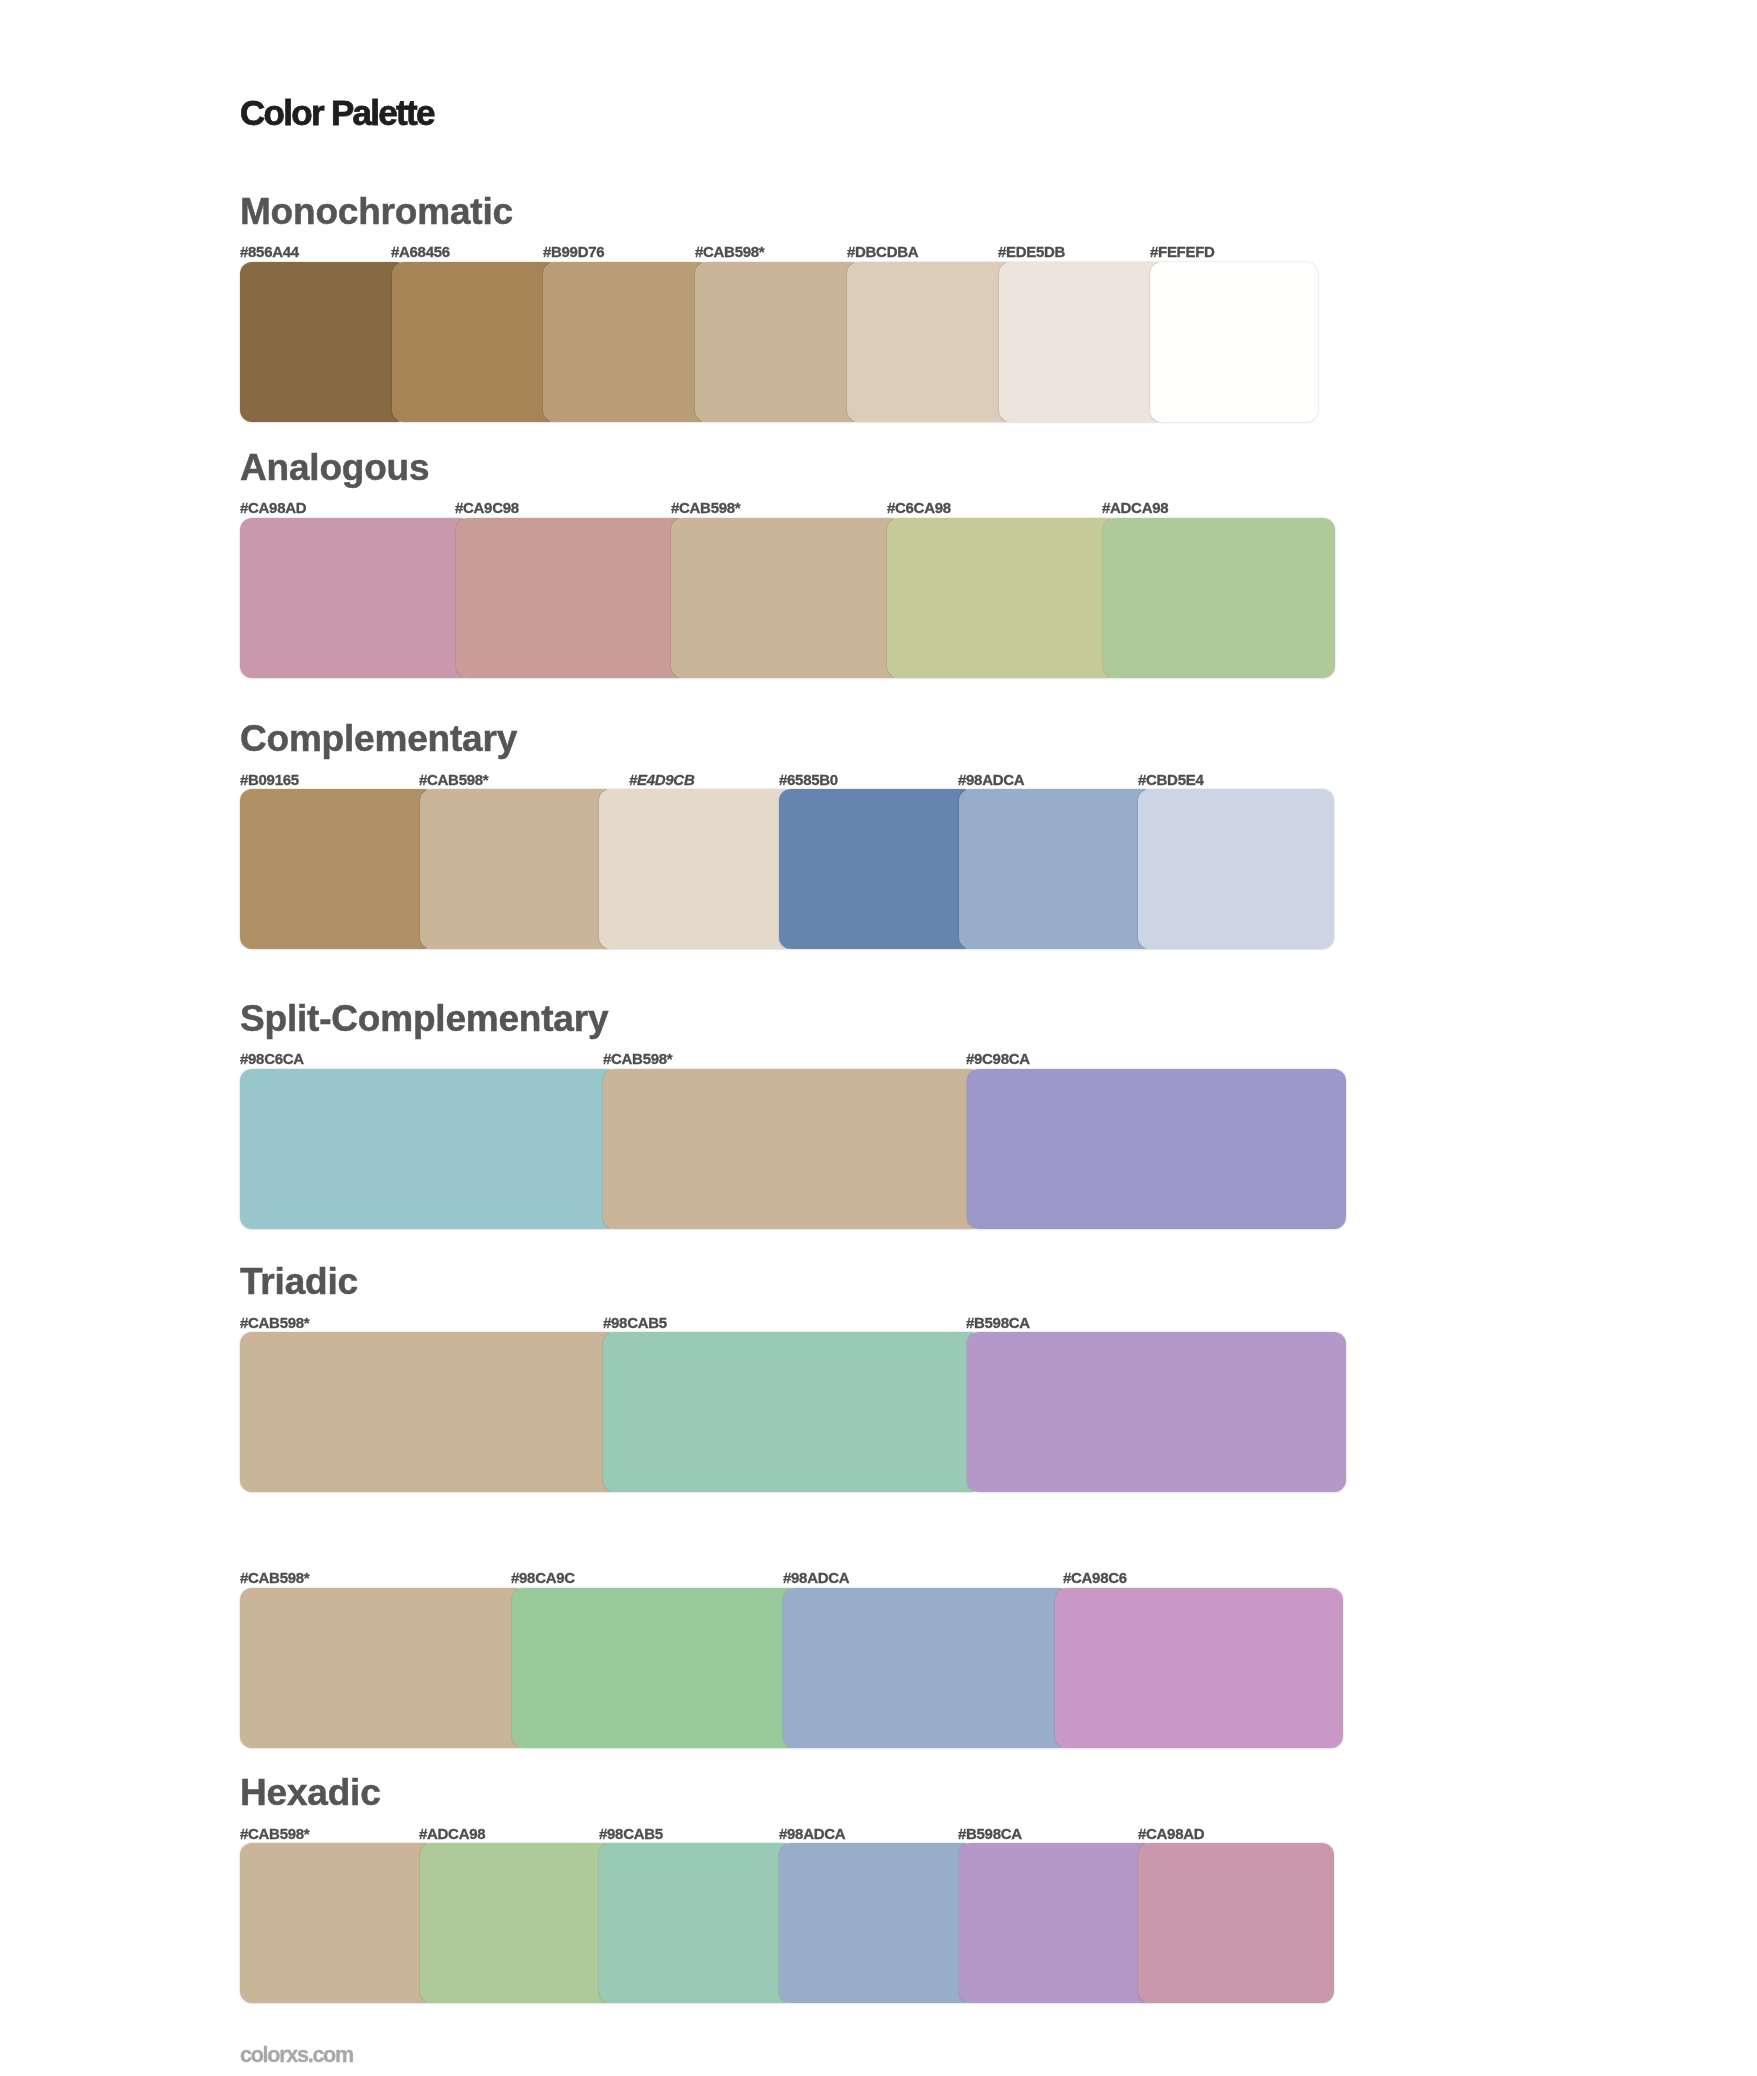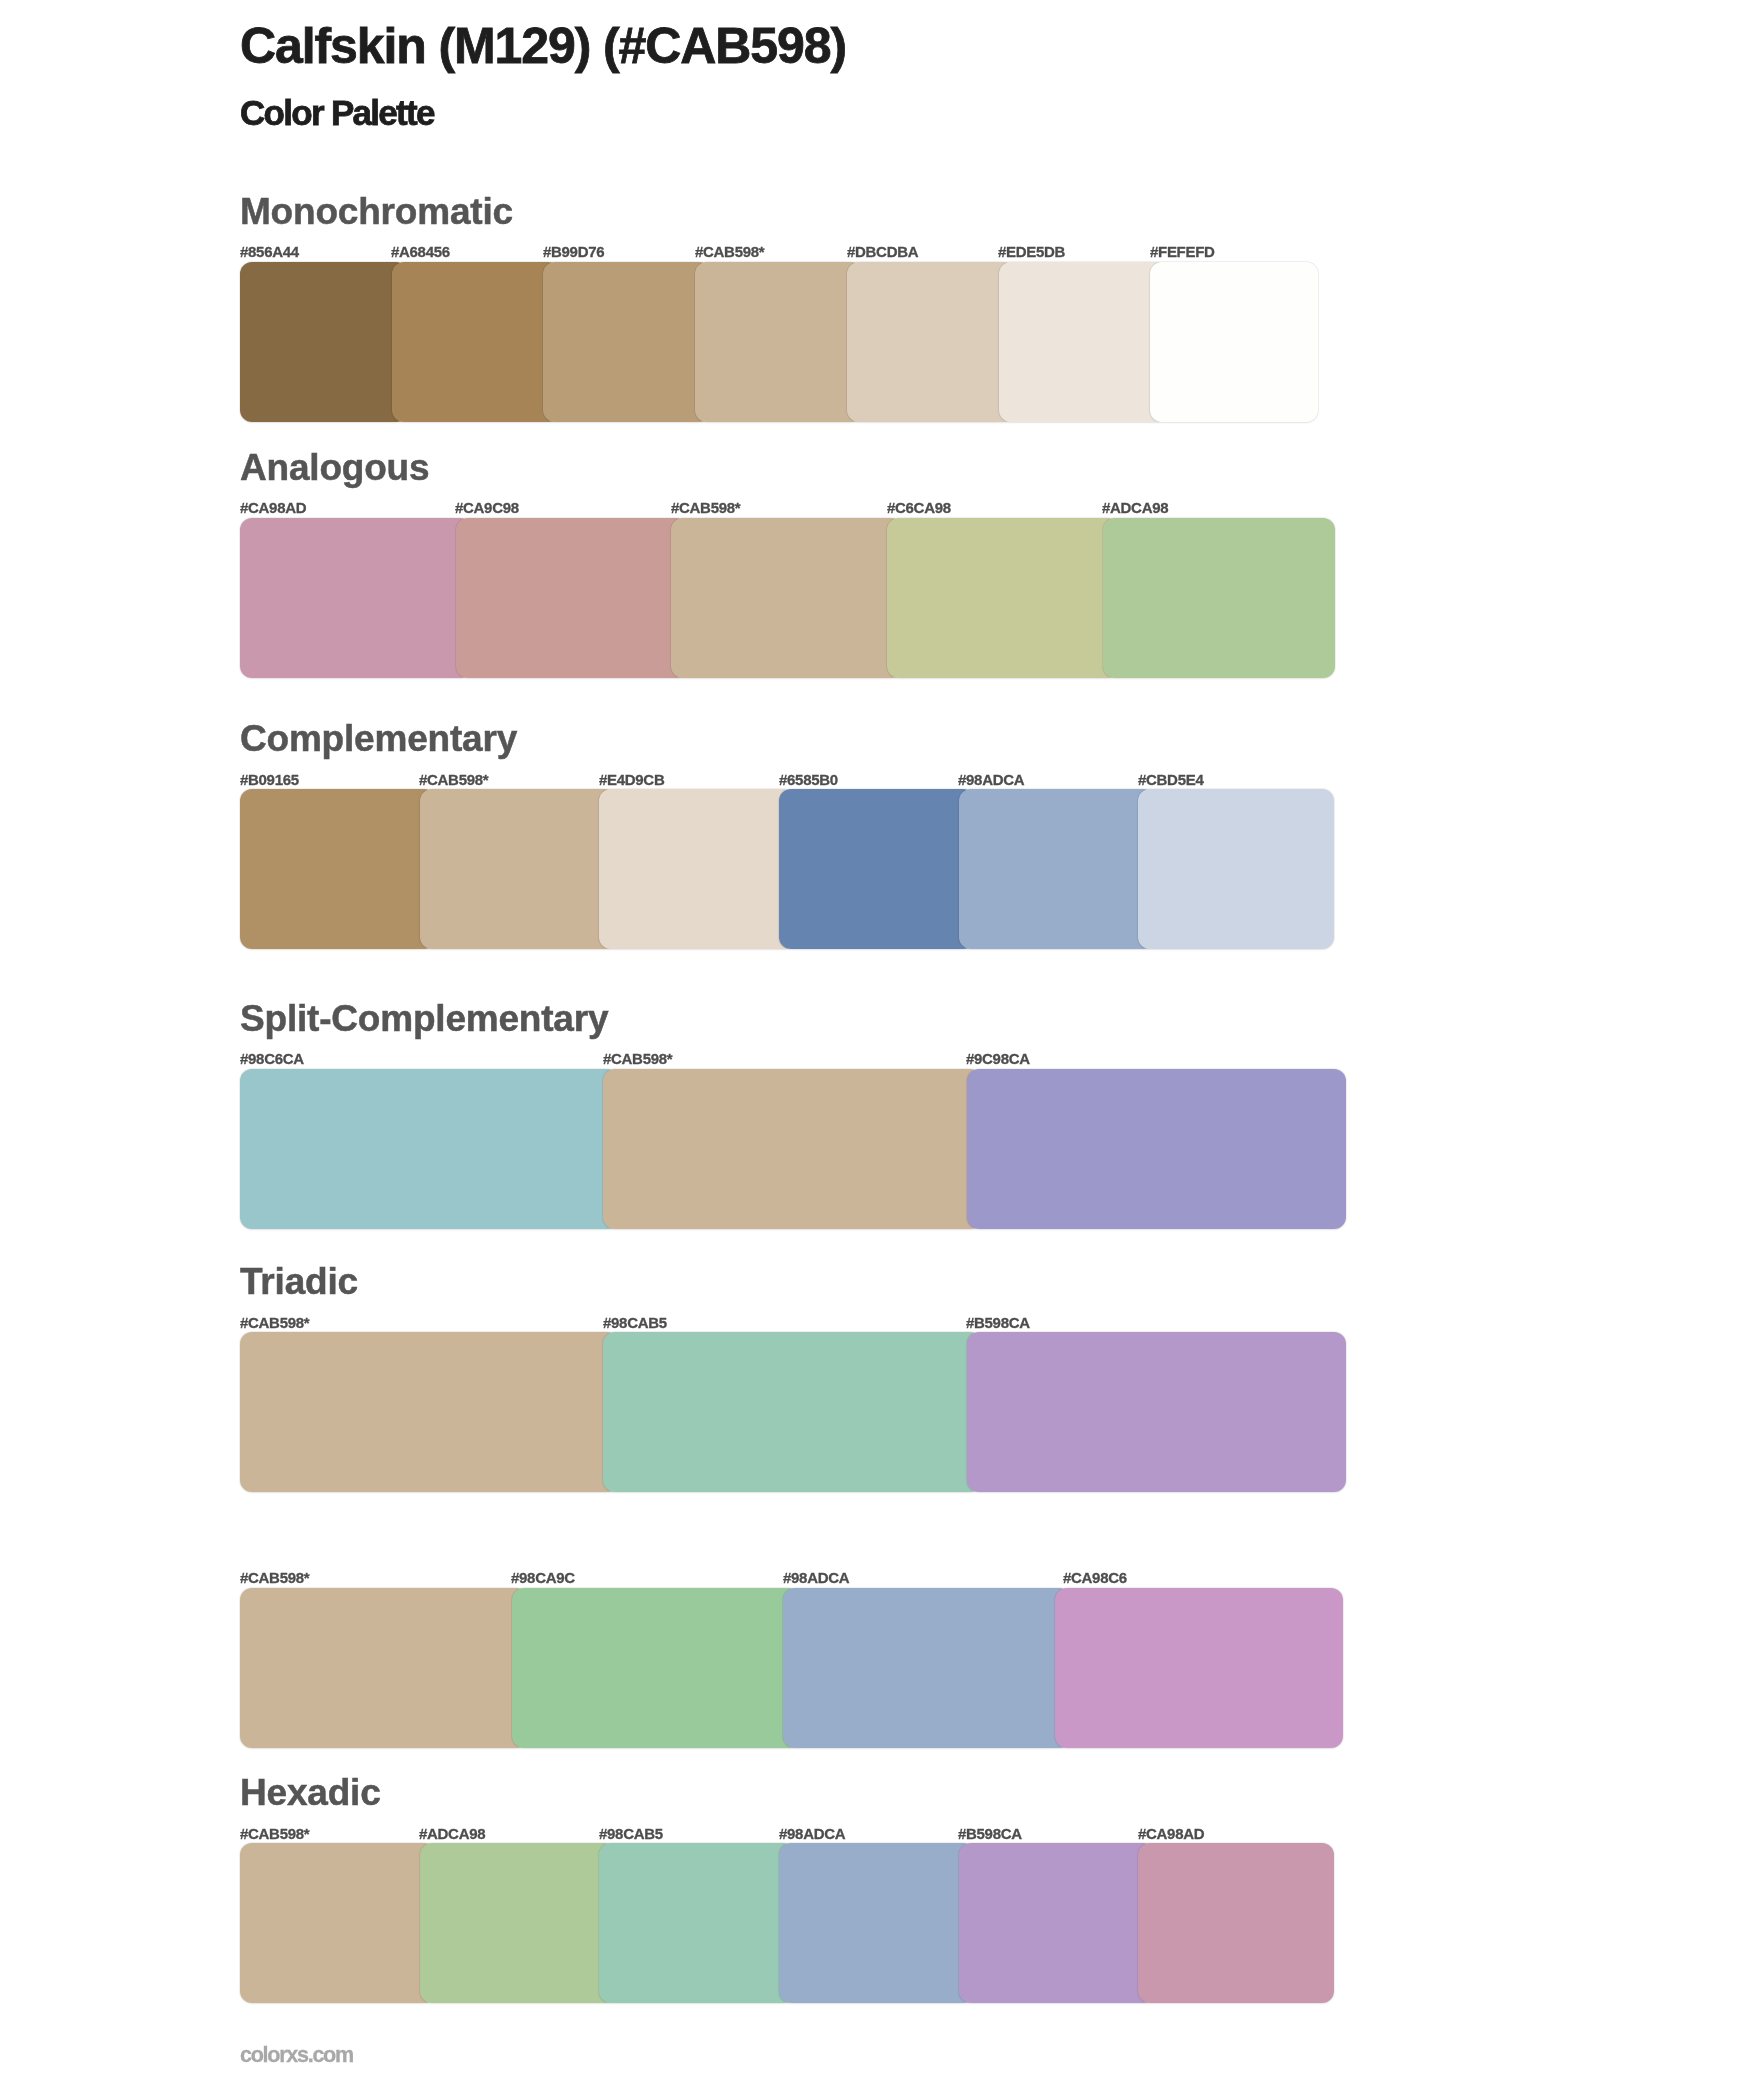--- a/index.html
+++ b/index.html
@@ -40,21 +40,20 @@
     font-size:21.6px; font-weight:700; color:#a8a8a8;
     -webkit-text-stroke:0.3px #a8a8a8;
     letter-spacing:-1.3px; line-height:15.6px; white-space:nowrap;
   }
 </style>
 </head>
 <body>
 
 <div class="page">
 
-  <h1 class="page-title gl">Calfskin (M129) (#CAB598)</h1>
   <h2 class="page-subtitle gl">Color Palette</h2>
 
   <section class="section">
     <div class="sec-title gl" style="top: 198px;">Monochromatic</div>
     <div class="swatch-row" style="top: 262px;">
         <div class="sw" style="left: 0px; width: 168px; z-index: 1; background: rgb(133, 106, 68);"></div>
         <div class="sw" style="left: 152px; width: 168px; z-index: 2; background: rgb(166, 132, 86);"></div>
         <div class="sw" style="left: 303px; width: 168px; z-index: 3; background: rgb(185, 157, 118);"></div>
         <div class="sw" style="left: 455px; width: 168px; z-index: 4; background: rgb(202, 181, 152);"></div>
         <div class="sw" style="left: 607px; width: 168px; z-index: 5; background: rgb(219, 205, 186);"></div>
@@ -91,21 +90,21 @@
     <div class="swatch-row" style="top: 789px;">
         <div class="sw" style="left: 0px; width: 196px; z-index: 1; background: rgb(176, 145, 101);"></div>
         <div class="sw" style="left: 180px; width: 196px; z-index: 2; background: rgb(202, 181, 152);"></div>
         <div class="sw" style="left: 359px; width: 196px; z-index: 3; background: rgb(228, 217, 203);"></div>
         <div class="sw" style="left: 539px; width: 196px; z-index: 4; background: rgb(101, 133, 176);"></div>
         <div class="sw" style="left: 719px; width: 196px; z-index: 5; background: rgb(152, 173, 202);"></div>
         <div class="sw" style="left: 898px; width: 196px; z-index: 6; background: rgb(203, 213, 228);"></div>
       </div>
   <div class="sw-label gl" style="left: 240px; top: 772px;">#B09165</div>
       <div class="sw-label gl" style="left: 419px; top: 772px;">#CAB598*</div>
-      <div class="sw-label gl" style="left: 599px; top: 772px;">#E4D9CB</div>
+      <div class="sw-label gl" style="left: 629px; top: 772px; font-style: italic;">#E4D9CB</div>
       <div class="sw-label gl" style="left: 779px; top: 772px;">#6585B0</div>
       <div class="sw-label gl" style="left: 958px; top: 772px;">#98ADCA</div>
       <div class="sw-label gl" style="left: 1138px; top: 772px;">#CBD5E4</div>
     </section>
 
   <section class="section">
     <div class="sec-title gl" style="top: 1005px;">Split-Complementary</div>
     <div class="swatch-row" style="top: 1069px;">
         <div class="sw" style="left: 0px; width: 379px; z-index: 1; background: rgb(152, 198, 202);"></div>
         <div class="sw" style="left: 363px; width: 379px; z-index: 2; background: rgb(202, 181, 152);"></div>

